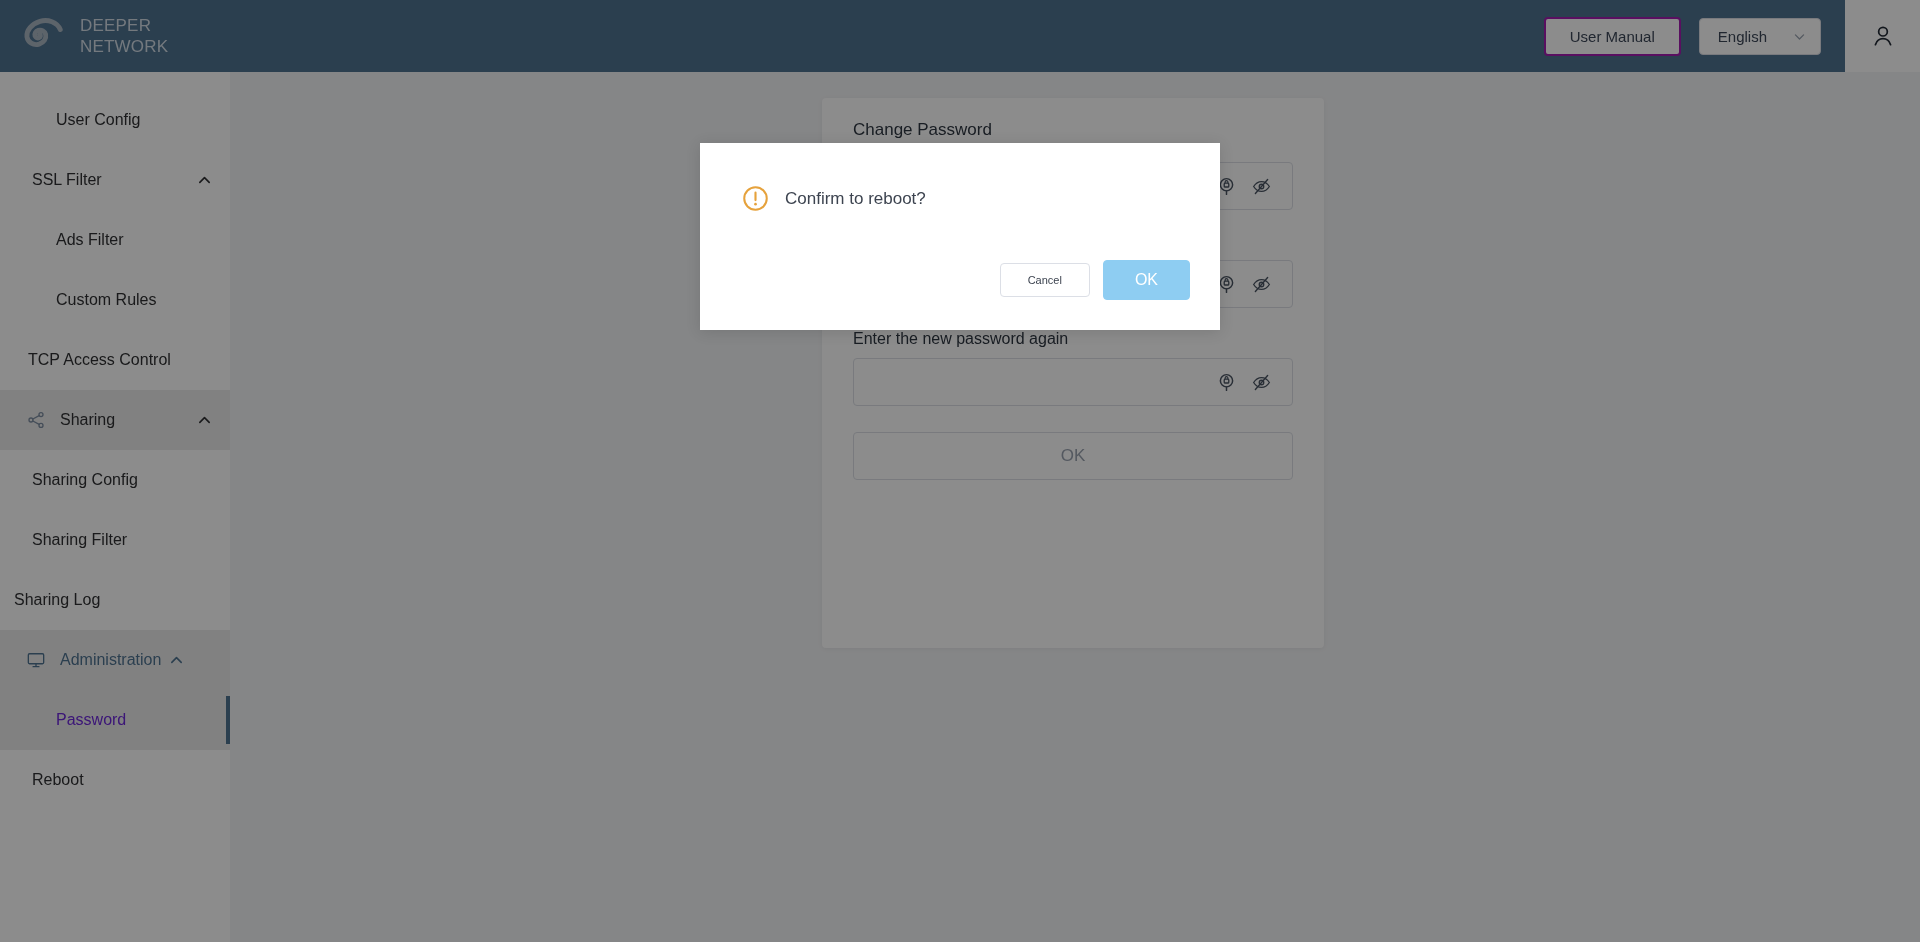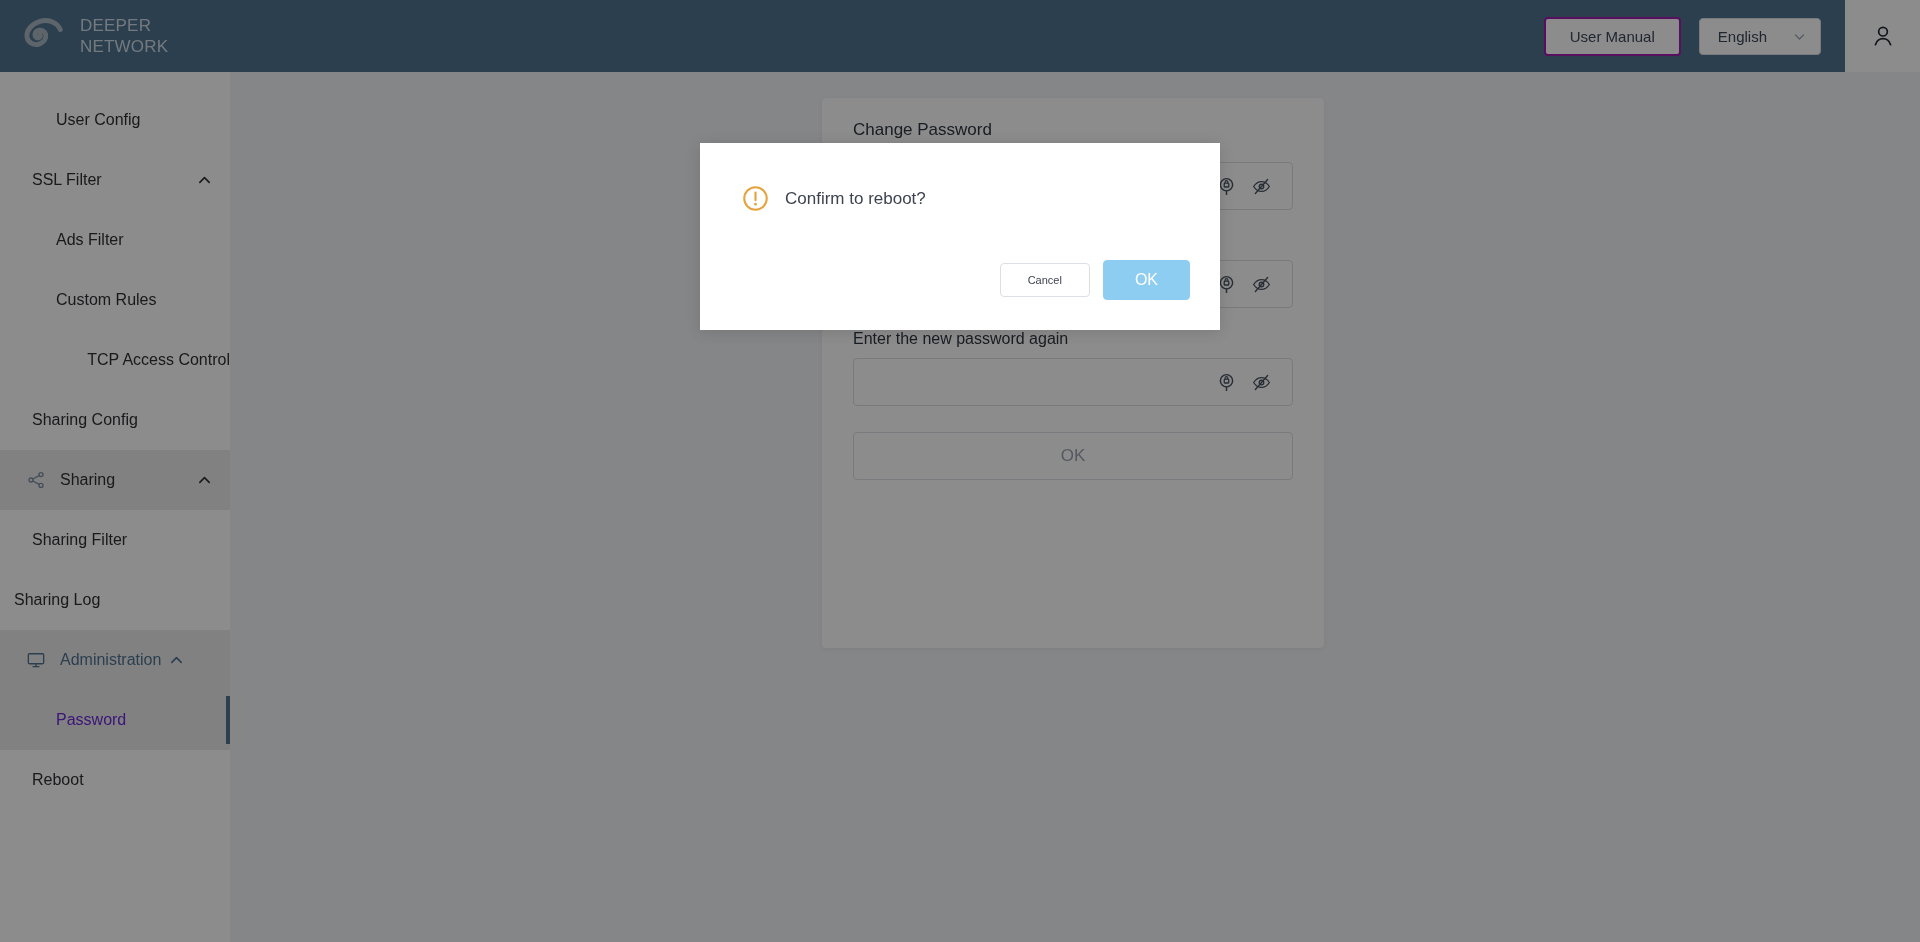--- a/index.html
+++ b/index.html
@@ -246,42 +246,42 @@
     </div>
 
     <div class="nav-item lvl2">
       <span class="nav-label">Ads Filter</span>
     </div>
 
     <div class="nav-item lvl2">
       <span class="nav-label">Custom Rules</span>
     </div>
 
-    <div class="nav-item lvl2" style="padding-left:28px;text-align:right;">
+    <div class="nav-item lvl2" style="padding-left:28px;">
       <span class="nav-label">TCP Access Control</span>
     </div>
 
-
-    <div class="nav-item lvl2" style="padding-left:32px;">
-      <span class="nav-label">Sharing Config</span>
-    </div>
 
     <div class="nav-item lvl1 hovered">
       <svg class="nav-ico" viewBox="0 0 24 24" fill="none">
         <circle cx="18" cy="5.5" r="2.4" stroke="currentColor" stroke-width="1.6"></circle>
         <circle cx="6" cy="12" r="2.4" stroke="currentColor" stroke-width="1.6"></circle>
         <circle cx="18" cy="18.5" r="2.4" stroke="currentColor" stroke-width="1.6"></circle>
         <path d="M8.2 10.8l7.6-4.1M8.2 13.2l7.6 4.1" stroke="currentColor" stroke-width="1.6" stroke-linecap="round"></path>
       </svg>
       <span class="nav-label">Sharing</span>
       <svg class="nav-caret" viewBox="0 0 16 16" fill="none">
         <path d="M3 10l5-5 5 5" stroke="currentColor" stroke-width="1.7" stroke-linecap="round" stroke-linejoin="round"></path>
       </svg>
     </div>
 
+    <div class="nav-item lvl2" style="padding-left:32px;">
+      <span class="nav-label">Sharing Config</span>
+    </div>
+
     <div class="nav-item lvl2" style="padding-left:32px;justify-content:flex-end;">
       <span class="nav-label">Sharing Filter</span>
     </div>
 
     <div class="nav-item lvl2" style="padding-left:14px;">
       <span class="nav-label">Sharing Log</span>
     </div>
 
 
     <div class="nav-item lvl1 parent-active hovered">

